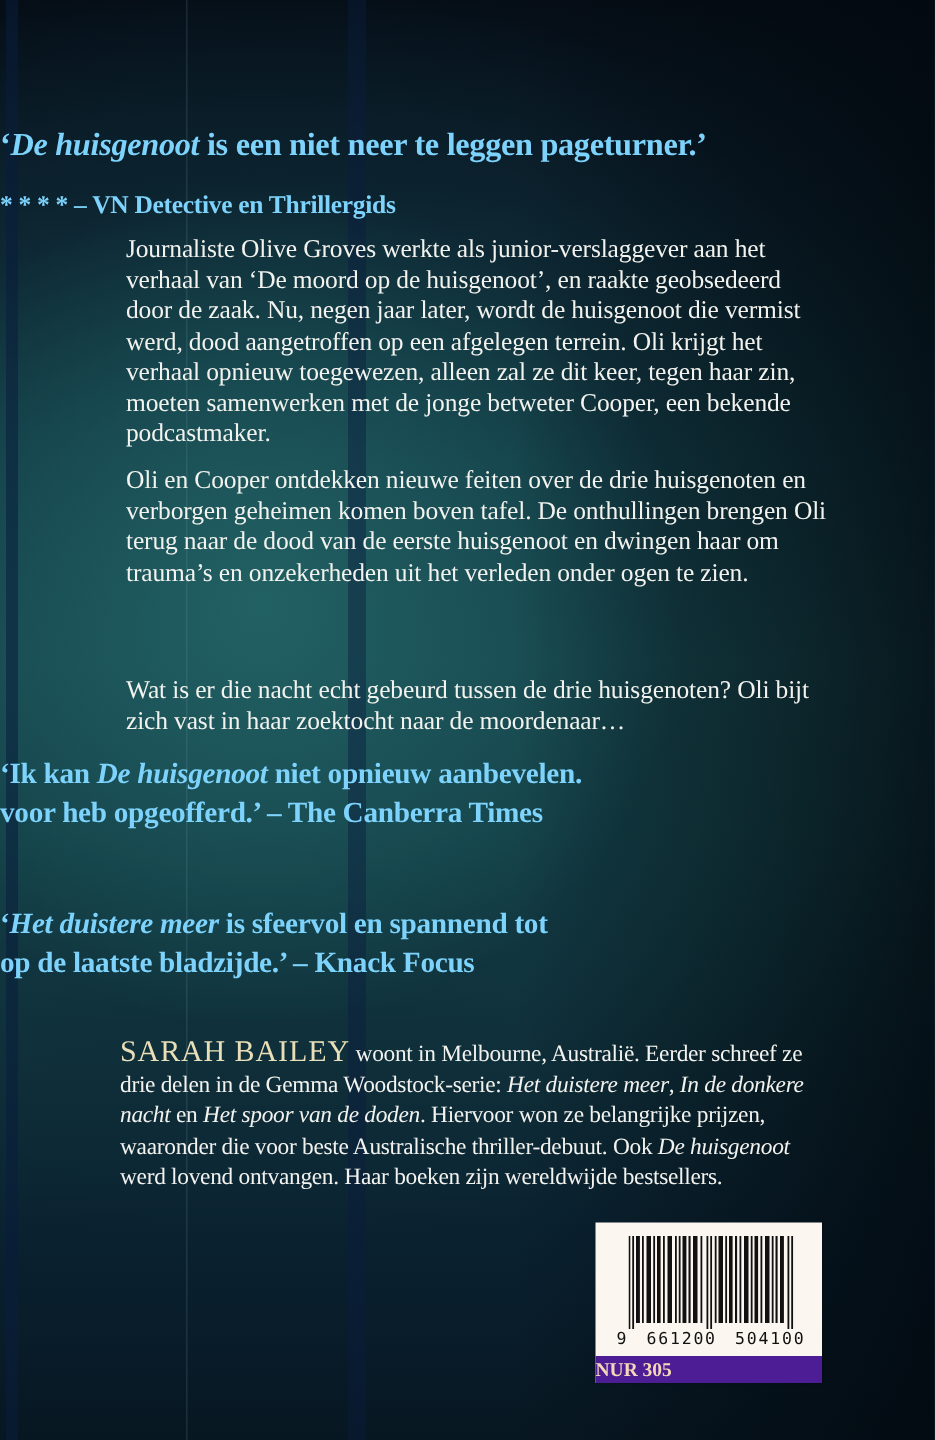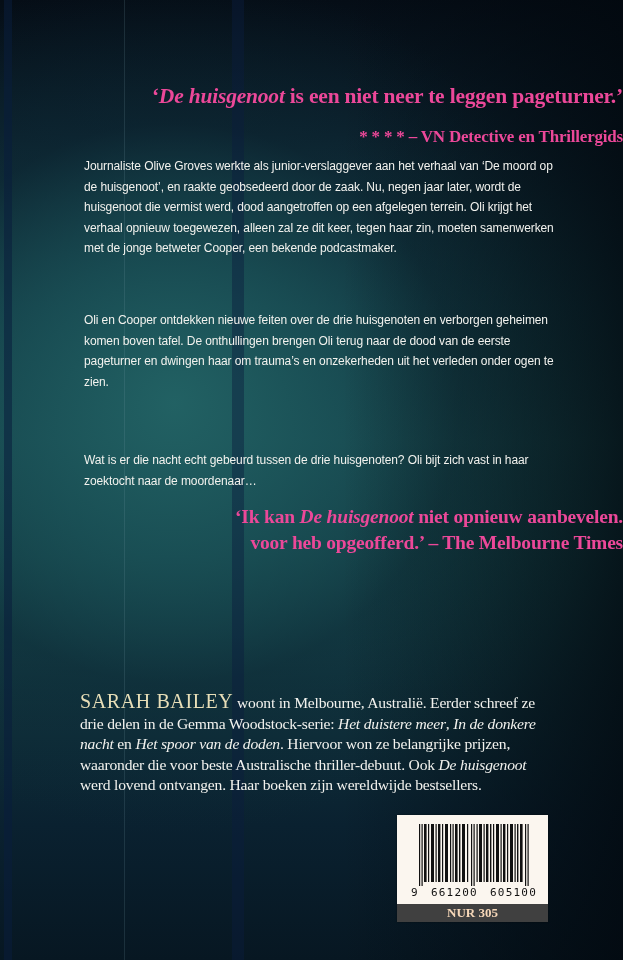--- a/index.html
+++ b/index.html
@@ -21,33 +21,33 @@
     .stripe {
       position: absolute; top: 0; bottom: 0; background: rgba(10,30,60,0.55);
     }
     .stripe.s1 { left: 4px; width: 8px; }
     .stripe.s2 { left: 232px; width: 12px; background: rgba(10,28,62,0.45); }
     .stripe.s3 { left: 124px; width: 1px; background: rgba(120,160,170,0.18); }
 
     .content { position: absolute; inset: 0; z-index: 2; }
 
     .quote {
-      position: absolute; left: 0; right: 0; text-align: right;
+      position: absolute; left: 0; right: 0; text-align: left;
       font-family: "Liberation Serif", "DejaVu Serif", serif;
-      font-weight: bold; color: #ec4899;
+      font-weight: bold; color: #7dd3fc;
       letter-spacing: -0.2px;
     }
     .quote i { font-style: italic; }
     .q1 { top: 82px; font-size: 21.5px; line-height: 28px; }
     .q1-src { top: 126px; font-size: 17px; line-height: 22px; }
 
     .body-text {
       position: absolute; left: 84px; width: 470px;
-      font-family: Liberation Sans, sans-serif;
-      color: #f2f2ee; font-size: 12px; line-height: 20.5px;
+      font-family: Liberation Serif, serif;
+      color: #f2f2ee; font-size: 17px; line-height: 20.5px;
       letter-spacing: -0.1px;
     }
     .p1 { top: 156px; }
     .p2 { top: 310px; }
     .p3 { top: 450px; }
 
     .q2 { top: 504px; font-size: 19.5px; line-height: 25.5px; }
     .q3 { top: 604px; font-size: 19.5px; line-height: 25.5px; }
 
     .bio {
@@ -70,22 +70,21 @@
       position: absolute; left: 22px; top: 9px; width: 112px; height: 62px;
     }
     .barcode-digits {
       position: absolute; left: 14px; top: 71px; width: 126px;
       font-family: "DejaVu Sans Mono", "Liberation Mono", monospace;
       font-size: 11px; color: #111; letter-spacing: 1.2px;
       display: flex; justify-content: space-between;
     }
     .nur-strip {
       position: absolute; left: 0; right: 0; bottom: 0; height: 18px;
-      background: #404040;
-      text-align: center;
+      background: #4c1d95;
       font-family: "Liberation Serif", "DejaVu Serif", serif;
       font-weight: bold; font-size: 13px; line-height: 18px;
       color: #f6d7b8;
     }
   </style>
 </head>
 <body>
 
 <div class="cover"></div>
 <div class="stripe s1"></div>
@@ -93,28 +92,32 @@
 <div class="stripe s3"></div>
 
 <div class="content">
 
   <div class="quote q1">
     <span>‘</span><i>De huisgenoot</i><span> is een niet neer te leggen pageturner.’</span>
   </div>
   <div class="quote q1-src">* * * *  – VN Detective en Thrillergids</div>
 
   <div class="body-text p1">Journaliste Olive Groves werkte als junior-verslaggever aan het verhaal van ‘De moord op de huisgenoot’, en raakte geobsedeerd door de zaak. Nu, negen jaar later, wordt de huisgenoot die vermist werd, dood aangetroffen op een afgelegen terrein. Oli krijgt het verhaal opnieuw toegewezen, alleen zal ze dit keer, tegen haar zin, moeten samenwerken met de jonge betweter Cooper, een bekende podcastmaker.</div>
-  <div class="body-text p2">Oli en Cooper ontdekken nieuwe feiten over de drie huisgenoten en verborgen geheimen komen boven tafel. De onthullingen brengen Oli terug naar de dood van de eerste pageturner en dwingen haar om trauma’s en onzekerheden uit het verleden onder ogen te zien.</div>
+  <div class="body-text p2">Oli en Cooper ontdekken nieuwe feiten over de drie huisgenoten en verborgen geheimen komen boven tafel. De onthullingen brengen Oli terug naar de dood van de eerste huisgenoot en dwingen haar om trauma’s en onzekerheden uit het verleden onder ogen te zien.</div>
   <div class="body-text p3">Wat is er die nacht echt gebeurd tussen de drie huisgenoten? Oli bijt zich vast in haar zoektocht naar de moordenaar…</div>
 
   <div class="quote q2">
     <div><span>‘Ik kan </span><i>De huisgenoot</i><span> niet opnieuw aanbevelen.</span></div>
-    <div>voor heb opgeofferd.’  – The Melbourne Times</div>
+    <div>voor heb opgeofferd.’  – The Canberra Times</div>
   </div>
 
+  <div class="quote q3">
+    <div><span>‘</span><i>Het duistere meer</i><span> is sfeervol en spannend tot</span></div>
+    <div>op de laatste bladzijde.’ – Knack Focus</div>
+  </div>
 
   <div class="bio"><span class="author-name">SARAH BAILEY</span><span> woont in Melbourne, Australië. Eerder schreef ze drie delen in de Gemma Woodstock-serie: </span><i>Het duistere meer</i><span>, </span><i>In de donkere nacht</i><span> en </span><i>Het spoor van de doden</i><span>. Hiervoor won ze belangrijke prijzen, waaronder die voor beste Australische thriller-debuut. Ook </span><i>De huisgenoot</i><span> werd lovend ontvangen. Haar boeken zijn wereldwijde bestsellers.</span></div>
 
   <div class="barcode-box">
     <svg class="barcode-bars" viewBox="0 0 112 62" preserveAspectRatio="none">
       <g fill="#111">
         <rect x="0" y="0" width="1.2" height="62"></rect>
         <rect x="2.5" y="0" width="1.2" height="62"></rect>
         <rect x="5" y="0" width="2.6" height="58"></rect>
         <rect x="9" y="0" width="1.2" height="58"></rect>
@@ -145,18 +148,18 @@
         <rect x="95.5" y="0" width="1.2" height="58"></rect>
         <rect x="98" y="0" width="1.4" height="58"></rect>
         <rect x="101" y="0" width="2.6" height="58"></rect>
         <rect x="106" y="0" width="1.2" height="62"></rect>
         <rect x="108.5" y="0" width="1.2" height="62"></rect>
       </g>
     </svg>
     <div class="barcode-digits">
       <span>9</span>
       <span>661200</span>
-      <span>605100</span>
+      <span>504100</span>
     </div>
     <div class="nur-strip">NUR 305</div>
   </div>
 
 </div>
 
 </body></html>

